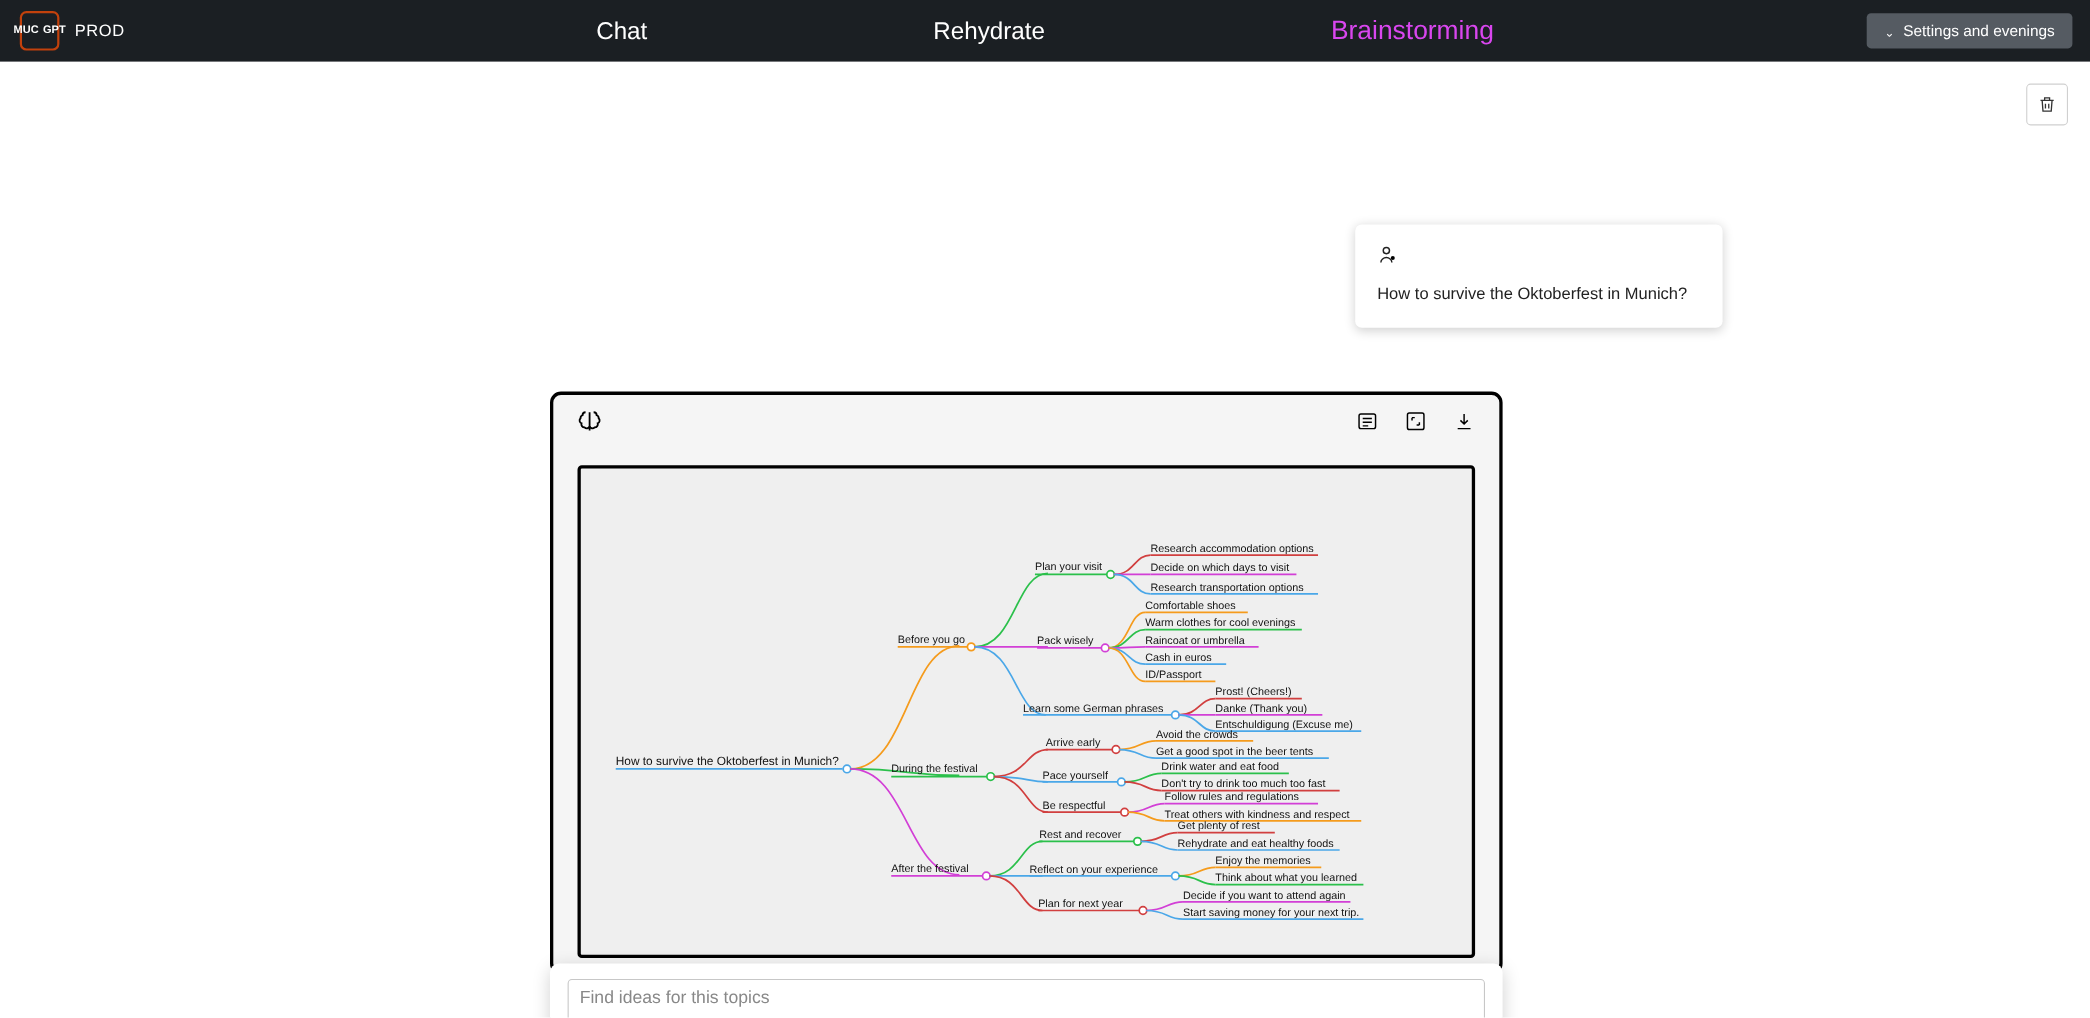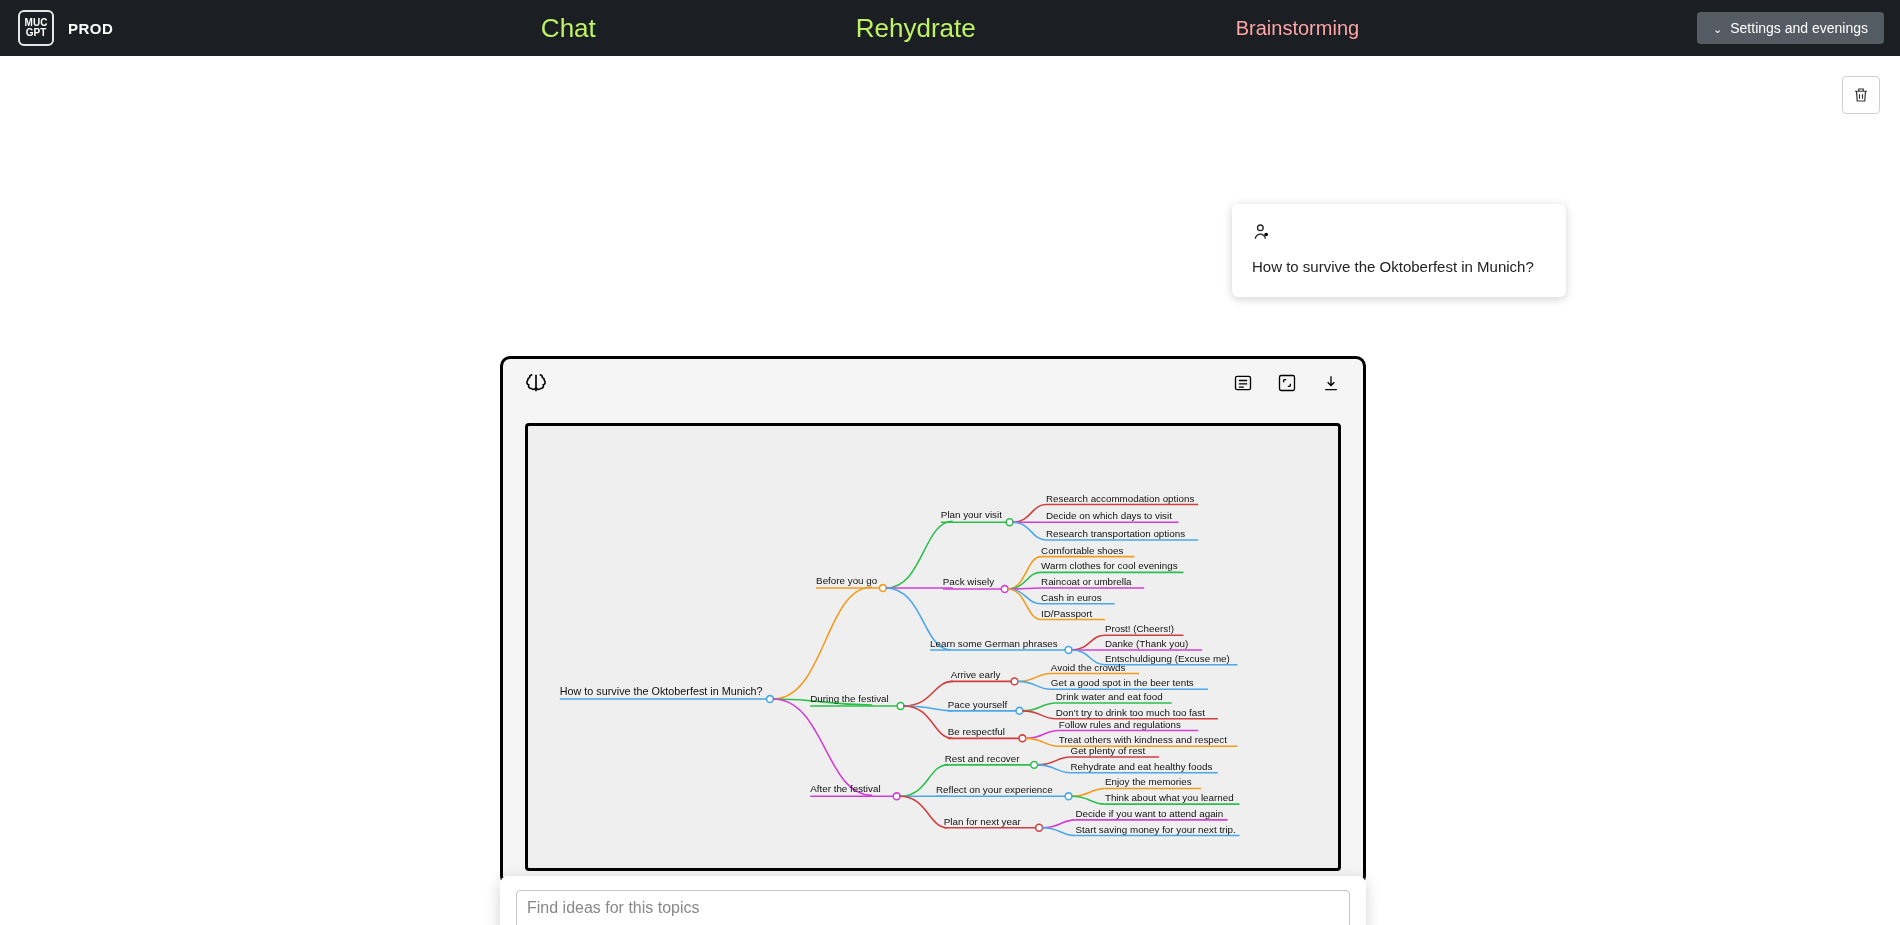--- a/index.html
+++ b/index.html
@@ -1,25 +1,25 @@
 <!DOCTYPE html>
 <html><head>
 <meta charset="utf-8">
 <style>
   *{box-sizing:border-box;margin:0;padding:0;font-family:"Segoe UI",Arial,sans-serif}
   html,body{width:100%;height:100%;background:#fff}
   
   .header{height:56px;background:#1b1f23;color:#fff;display:flex;align-items:center;position:relative}
   .logo{display:flex;align-items:center;gap:14px;padding-left:18px}
-  .logo-box{width:36px;height:36px;border:2px solid #e5e5e5;border-radius:6px;display:flex;flex-direction:column;align-items:center;justify-content:center;font-size:10px;font-weight:700;line-height:1.05}
+  .logo-box{width:36px;height:36px;border:2px solid #c2410c;border-radius:6px;display:flex;flex-direction:row;align-items:center;justify-content:center;font-size:10px;font-weight:700;line-height:1.05}
   .logo-box div{padding:0 2px}
-  .prod{font-weight:700;font-size:15px;letter-spacing:0.5px}
+  .prod{font-weight:400;font-size:15px;letter-spacing:0.5px}
   .tabs{position:absolute;left:50%;transform:translateX(-50%);display:flex;gap:260px;align-items:center}
-  .tab{color:#bef264;font-size:26px;cursor:pointer}
-  .tab.active{color:#fca5a5;font-size:20px}
+  .tab{color:#ffffff;font-size:22px;cursor:pointer}
+  .tab.active{color:#d946ef;font-size:24px}
   .settings-btn{margin-left:auto;margin-right:16px;background:#555b62;color:#fff;border:none;border-radius:4px;padding:8px 16px;font-size:14px;display:flex;align-items:center;gap:8px;cursor:pointer}
   .chev{display:inline-block;transform:rotate(180deg);font-size:11px}
   
   .page{position:relative;width:100%}
   .trash{position:absolute;top:20px;right:20px;width:38px;height:38px;border:1px solid #d0d0d0;border-radius:4px;display:flex;align-items:center;justify-content:center;cursor:pointer;background:#fff}
   .trash svg{width:18px;height:18px;stroke:#333;fill:none;stroke-width:1.6}
   
   .user-bubble{position:absolute;top:148px;left:1232px;width:334px;background:#fff;border-radius:6px;box-shadow:0 2px 10px rgba(0,0,0,0.18);padding:18px 20px 22px 20px}
   .user-bubble .uicon{margin-bottom:12px}
   .user-bubble .uicon svg{width:20px;height:20px;stroke:#222;fill:none;stroke-width:1.6}

